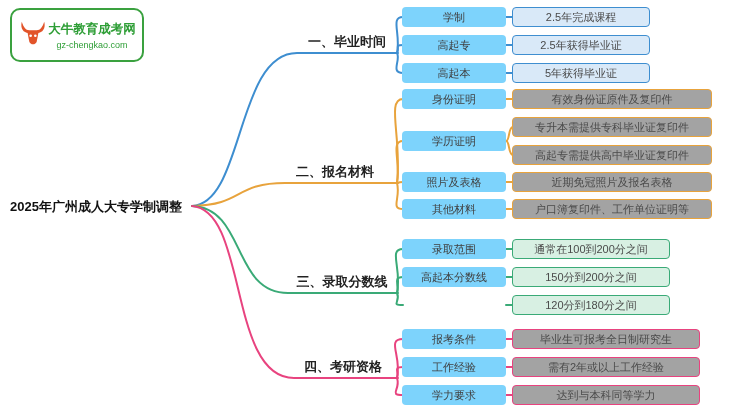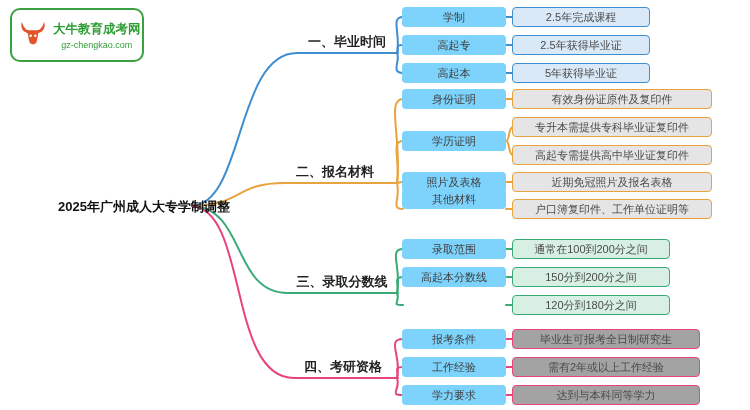--- a/index.html
+++ b/index.html
@@ -6,37 +6,37 @@
   body { font-family:"Liberation Sans", sans-serif; background:#fff; }
   .stage { position:relative; width:750px; height:410px; background:#fff; overflow:hidden; }
   svg.links { position:absolute; left:0; top:0; width:750px; height:410px; }
   svg.links path { fill:none; stroke-width:2; stroke-linecap:round; }
 
   .node { position:absolute; height:20px; font-size:11px; text-align:center;
           border-radius:4px; white-space:nowrap; overflow:hidden; }
   .lbl  { left:402px; width:104px; background:#7dd3fc; color:#3f3f3f; line-height:20px; }
   .val  { left:512px; color:#4a4a4a; line-height:18px; border:1px solid; }
   .v1 { width:138px; border-color:#3e8ed0; background:#d9e9f8; }
-  .v2 { width:200px; border-color:#e8a33c; background:#e5e5e5; }
+  .v2 { width:200px; border-color:#e8a33c; background:#a3a3a3; }
   .v3 { width:158px; border-color:#3aaa77; background:#d8f0e3; }
   .v4 { width:188px; border-color:#e8437f; background:#a3a3a3; }
 
   .branch { position:absolute; height:20px; line-height:20px; font-size:13px;
             font-weight:bold; color:#222; text-align:center; white-space:nowrap; }
   .b1 { left:296px; top:32px;  width:102px; }
   .b2 { left:284px; top:162px; width:102px; }
   .b3 { left:286px; top:272px; width:112px; }
   .b4 { left:292px; top:357px; width:102px; }
 
   .root { position:absolute; left:2px; top:198px; width:188px; font-size:13px;
-          font-weight:bold; color:#111; text-align:center; white-space:nowrap;margin-left:48px; }
+          font-weight:bold; color:#111; text-align:center; white-space:nowrap; }
 
   .logo { position:absolute; left:10px; top:8px; width:134px; height:54px;
           border:2px solid #3aa13f; border-radius:10px; display:flex;
-          align-items:center; padding:4px 6px; gap:5px; background:#fff; }
+          align-items:center; padding:4px 6px; background:#fff; }
   .logo-text { display:flex; flex-direction:column; align-items:center; flex:1; }
   .logo-title { color:#2e9e36; font-weight:bold; font-size:12.5px; white-space:nowrap; }
   .logo-sub { color:#2e9e36; font-size:9px; margin-top:2px; white-space:nowrap; }
 </style>
 </head>
 <body>
 
 <div class="stage">
 
   <svg class="links" viewBox="0 0 750 410">
@@ -114,21 +114,21 @@
   <div class="node lbl" style="top:63px">高起本</div>
   <div class="node val v1" style="top:63px">5年获得毕业证</div>
 
   <div class="node lbl" style="top:89px">身份证明</div>
   <div class="node val v2" style="top:89px">有效身份证原件及复印件</div>
   <div class="node lbl" style="top:131px">学历证明</div>
   <div class="node val v2" style="top:145px">高起专需提供高中毕业证复印件</div>
   <div class="node val v2" style="top:117px">专升本需提供专科毕业证复印件</div>
   <div class="node lbl" style="top:172px">照片及表格</div>
   <div class="node val v2" style="top:172px">近期免冠照片及报名表格</div>
-  <div class="node lbl" style="top:189px">其他材料</div>
+  <div class="node lbl" style="top:199px">其他材料</div>
   <div class="node val v2" style="top:199px">户口簿复印件、工作单位证明等</div>
 
   <div class="node lbl" style="top:239px">录取范围</div>
   <div class="node val v3" style="top:239px">通常在100到200分之间</div>
   <div class="node lbl" style="top:267px">高起本分数线</div>
   <div class="node val v3" style="top:267px">150分到200分之间</div>
   <div class="node val v3" style="top:295px">120分到180分之间</div>
 
   <div class="node lbl" style="top:329px">报考条件</div>
   <div class="node val v4" style="top:329px">毕业生可报考全日制研究生</div>

